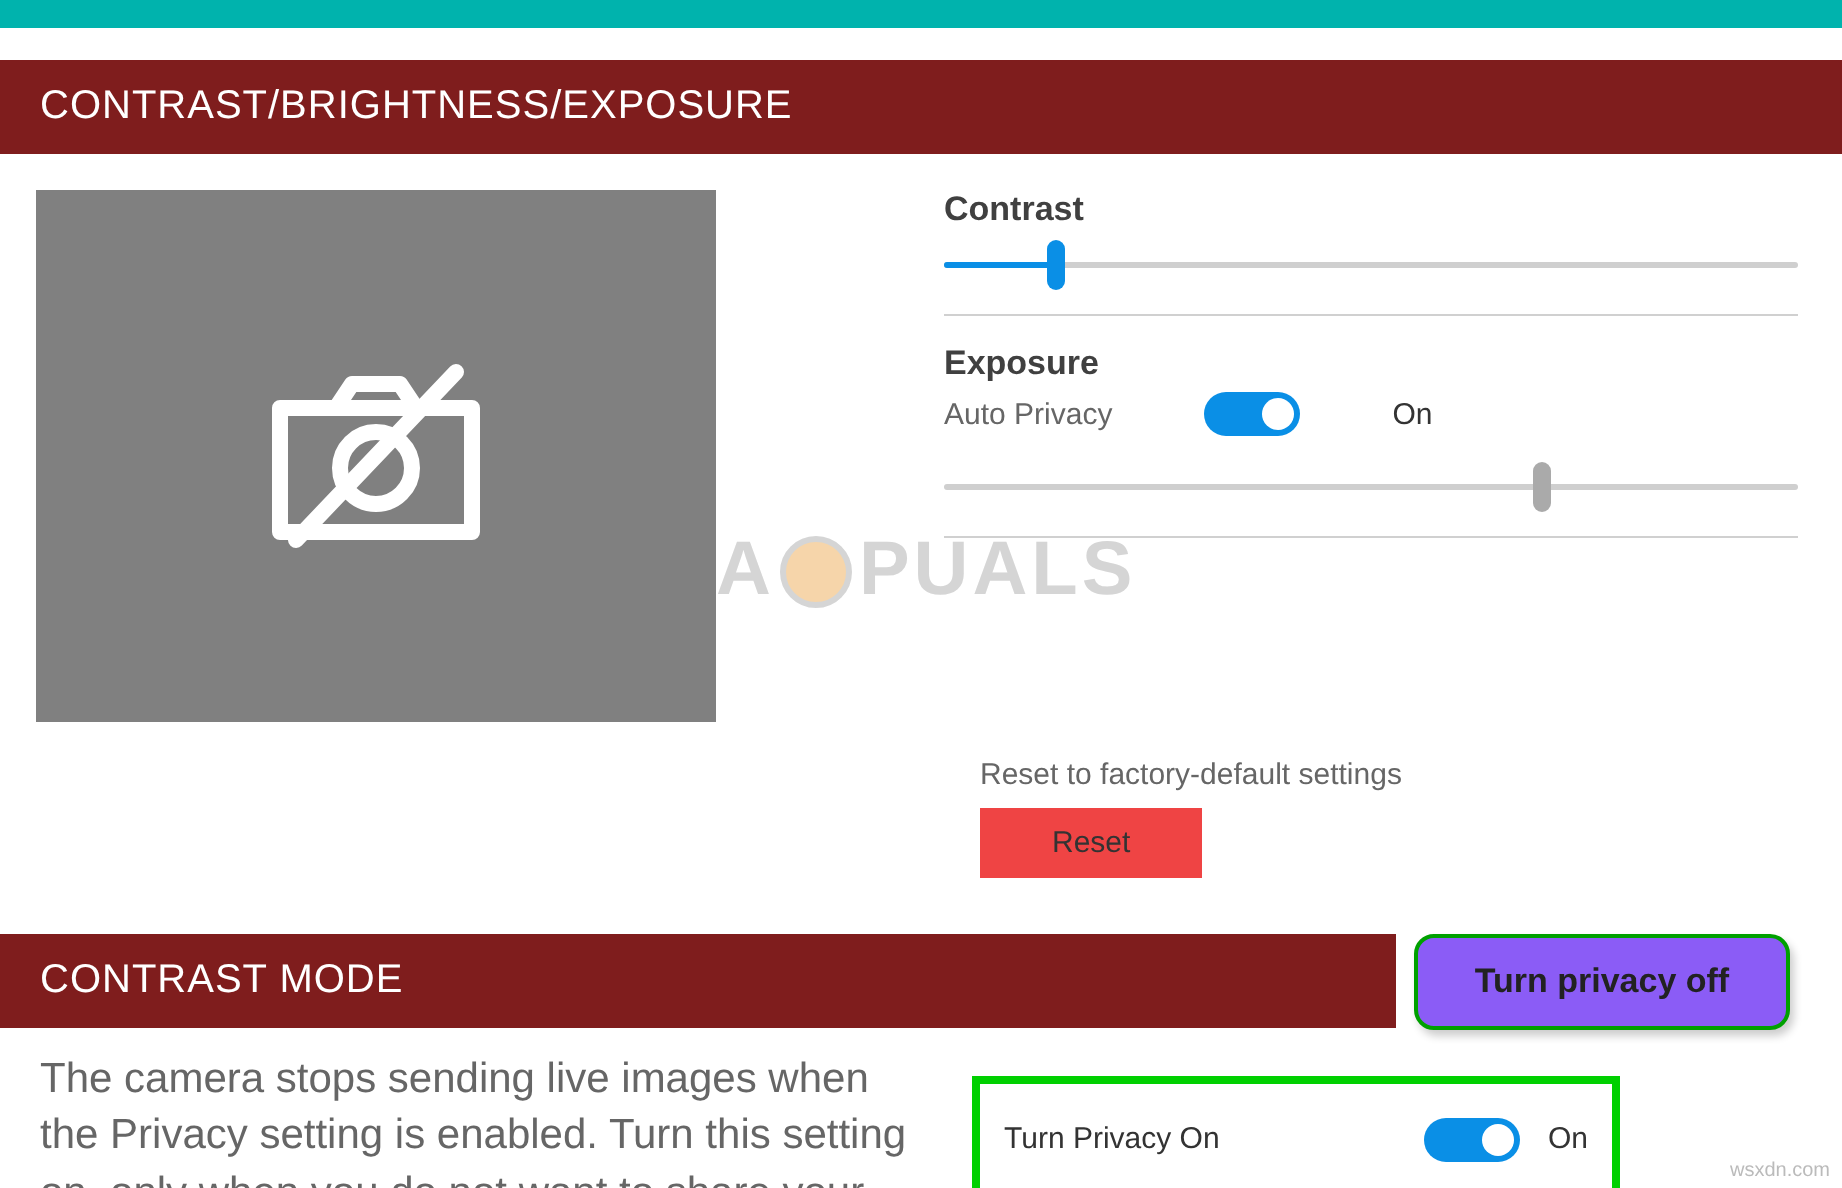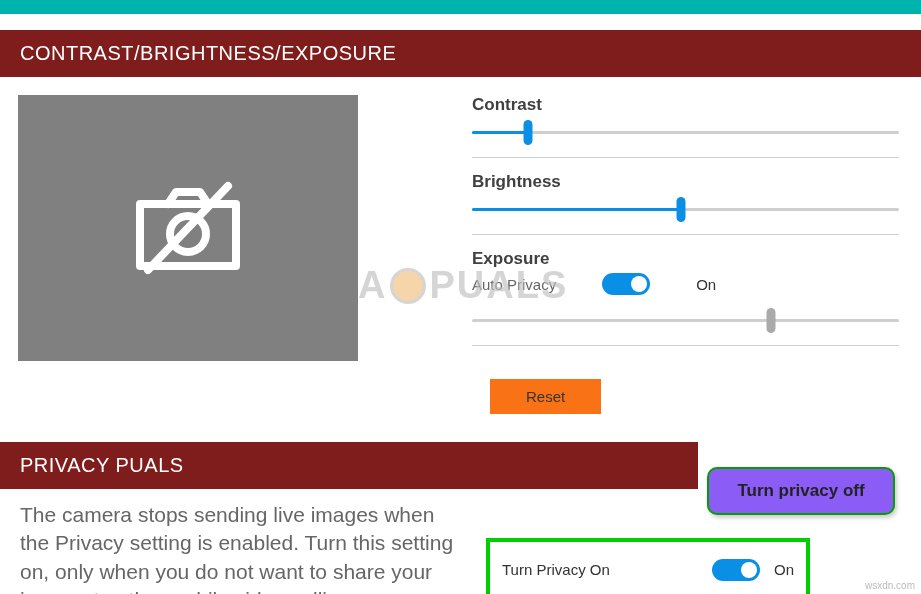--- a/index.html
+++ b/index.html
@@ -132,21 +132,21 @@
     .reset-area {
       padding-left: 132px;
       padding-right: 22px;
     }
     .reset-text {
       font-size: 15px;
       color: #666;
       margin-bottom: 8px;
     }
     .reset-btn {
-      background: #f97316;
+      background: #ef4444;
       border: none;
       padding: 9px 36px;
       font-size: 15px;
       color: #333;
       cursor: pointer;
     }
     .privacy-desc {
       font-size: 21px;
       color: #666;
       padding: 12px 20px 0 20px;
@@ -247,30 +247,20 @@
       <span class="control-label">Contrast</span>
       <div class="slider-wrap">
         <div class="slider-track">
           <div class="slider-fill" style="width:13%"></div>
           <div class="slider-thumb" style="left:13%"></div>
         </div>
       </div>
       <hr class="hr">
     </div>
 
-    <div class="control-block">
-      <span class="control-label">Brightness</span>
-      <div class="slider-wrap">
-        <div class="slider-track">
-          <div class="slider-fill" style="width:49%"></div>
-          <div class="slider-thumb" style="left:49%"></div>
-        </div>
-      </div>
-      <hr class="hr">
-    </div>
 
     <div class="control-block">
       <span class="control-label">Exposure</span>
       <div class="row-inline">
         <span class="sub-label">Auto Privacy</span>
         <div class="toggle">
             <div class="knob"></div>
           </div>
         <span class="toggle-label">On</span>
       </div>
@@ -279,24 +269,25 @@
           <div class="slider-thumb disabled" style="left:70%"></div>
         </div>
       </div>
       <hr class="hr">
     </div>
 
   </div>
 </div>
 
 <div class="reset-area" style="margin-left:358px;">
+  <div class="reset-text">Reset to factory-default settings</div>
   <button class="reset-btn">Reset</button>
 </div>
 
-<div class="section-header" style="margin-top:28px;width:698px;">PRIVACY PUALS</div>
+<div class="section-header" style="margin-top:28px;width:698px;">CONTRAST MODE</div>
 
 <div class="privacy-desc">The camera stops sending live images when the Privacy setting is enabled. Turn this setting on, only when you do not want to share your images to others while video calling.</div>
 
 <div class="privacy-row">
   <span class="left-label">Turn Privacy On</span>
   <div class="right-group">
     <div class="toggle">
         <div class="knob"></div>
       </div>
     <span class="toggle-label">On</span>

